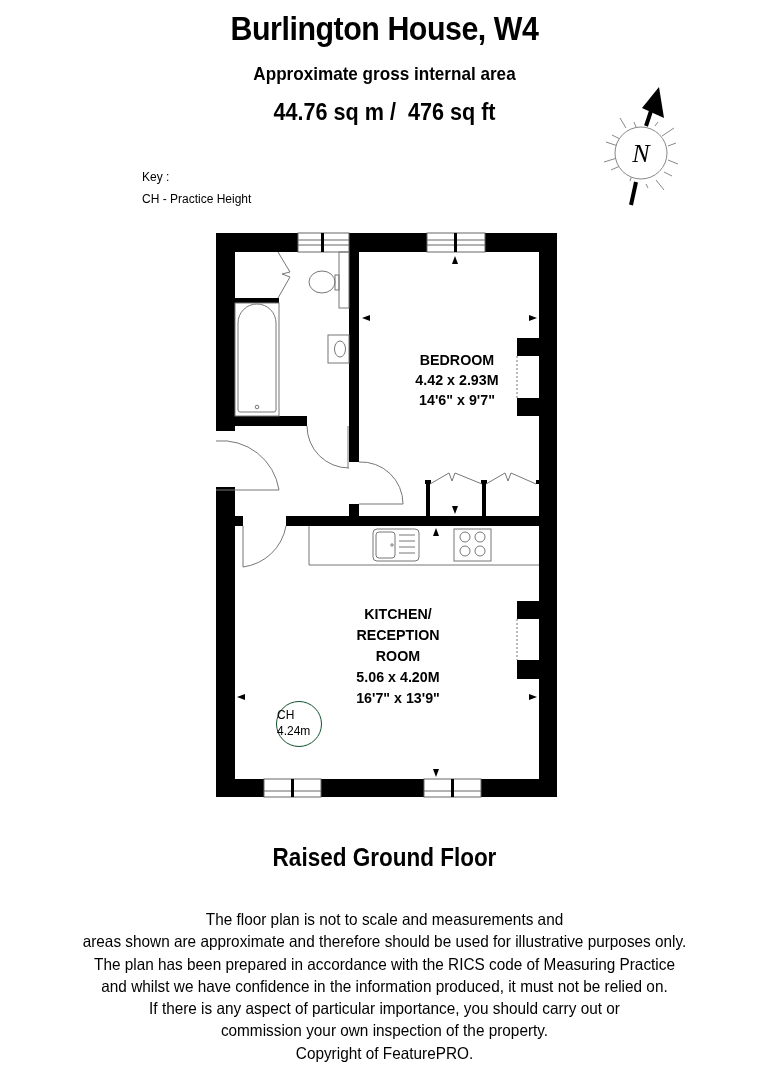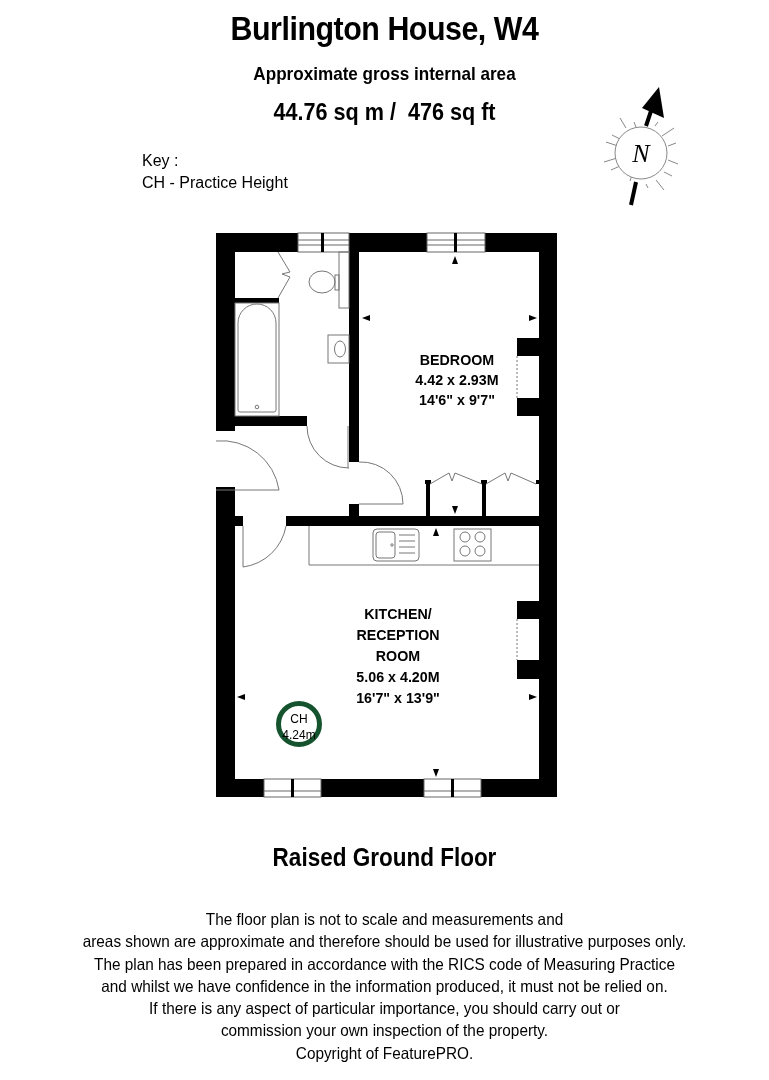--- a/index.html
+++ b/index.html
@@ -1,27 +1,27 @@
 <!DOCTYPE html>
 <html><head>
 <meta charset="utf-8">
 <style>
   html, body { margin: 0; padding: 0; background: #ffffff; }
   body { width: 769px; height: 1080px; position: relative; overflow: hidden; font-family: "Liberation Sans", sans-serif; color: #000; }
   .title { position: absolute; left: 0; width: 769px; top: 10px; text-align: center; font-size: 33px; font-weight: bold; letter-spacing: -0.5px; transform: scaleX(0.92); }
   .subtitle { position: absolute; left: 0; width: 769px; top: 63px; text-align: center; font-size: 19px; font-weight: bold; transform: scaleX(0.9); }
   .area { position: absolute; left: 0; width: 769px; top: 98px; text-align: center; font-size: 24px; font-weight: bold; transform: scaleX(0.9); white-space: pre; }
-  .key { position: absolute; left: 142px; top: 150px; font-size: 16px; line-height: 22px; }
+  .key { position: absolute; left: 142px; top: 166px; font-size: 12px; line-height: 22px; }
   .compass { position: absolute; left: 590px; top: 82px; width: 110px; height: 130px; }
   .plan { position: absolute; left: 0; top: 0; width: 769px; height: 820px; }
   .floor-name { position: absolute; left: 0; width: 769px; top: 843px; text-align: center; font-size: 25px; font-weight: bold; transform: scaleX(0.9); }
   .disclaimer { position: absolute; left: 0; width: 769px; top: 908px; text-align: center; font-size: 16.5px; line-height: 22.3px; transform: scaleX(0.93); }
   .disclaimer div { white-space: nowrap; }
   .room-label { position: absolute; text-align: center; font-weight: bold; font-size: 15.5px; line-height: 20px; transform: scaleX(0.92); }
-  .ch-badge { position: absolute; left: 276px; top: 701px; width: 46px; height: 46px; border: 5px solid #14532d; border-radius: 50%; text-align: center; font-size: 12px; line-height: 16px; box-sizing: border-box; padding-top: 5px; background: #fff; }
+  .ch-badge { position: absolute; left: 276px; top: 701px; width: 46px; height: 46px; border: 1px solid #14532d; border-radius: 50%; text-align: left; font-size: 12px; line-height: 16px; box-sizing: border-box; padding-top: 5px; background: #fff; }
 </style>
 </head>
 <body>
 
 <div class="title">Burlington House, W4</div>
 <div class="subtitle">Approximate gross internal area</div>
 <div class="area">44.76 sq m /  476 sq ft</div>
 
 <div class="key">
   <div>Key :</div>

